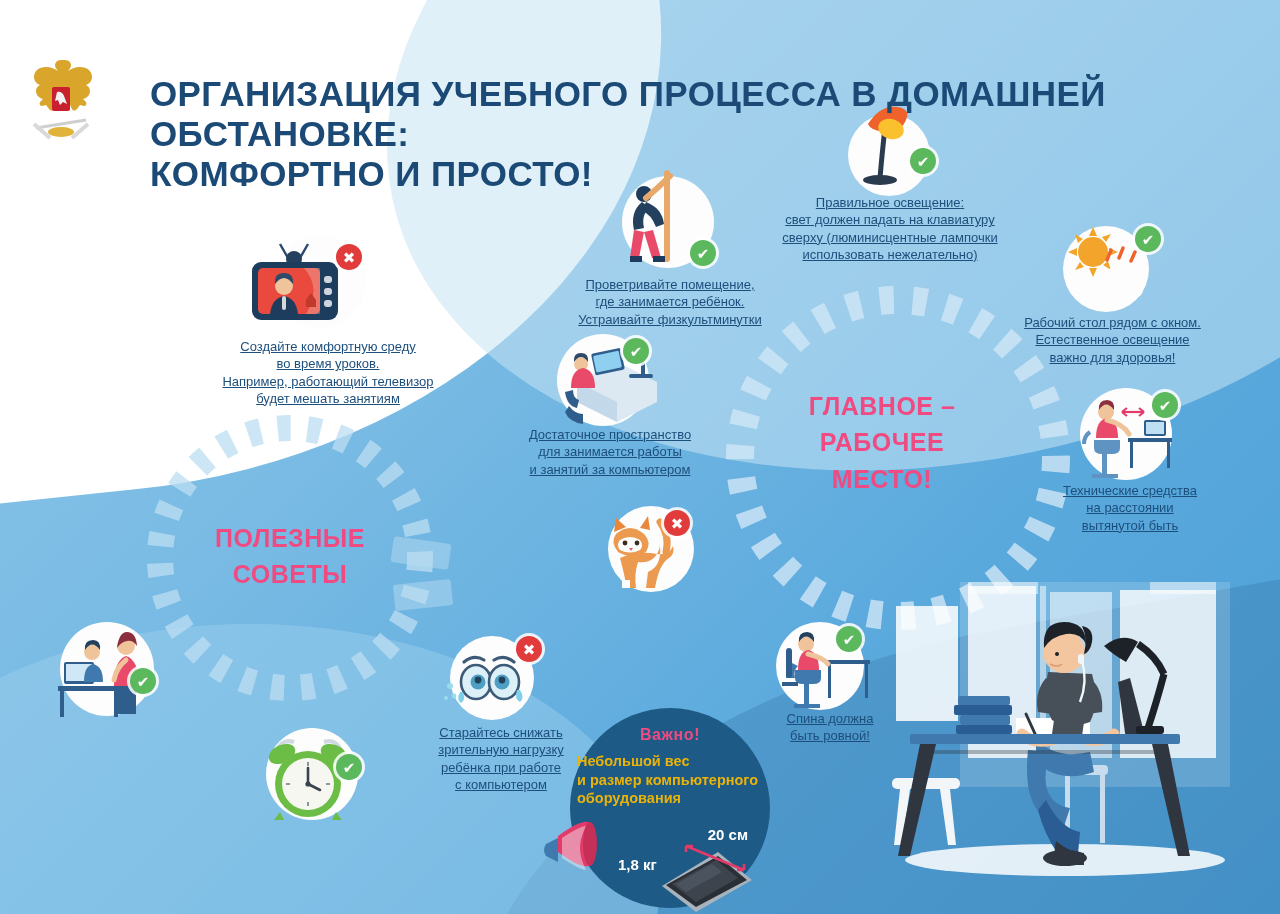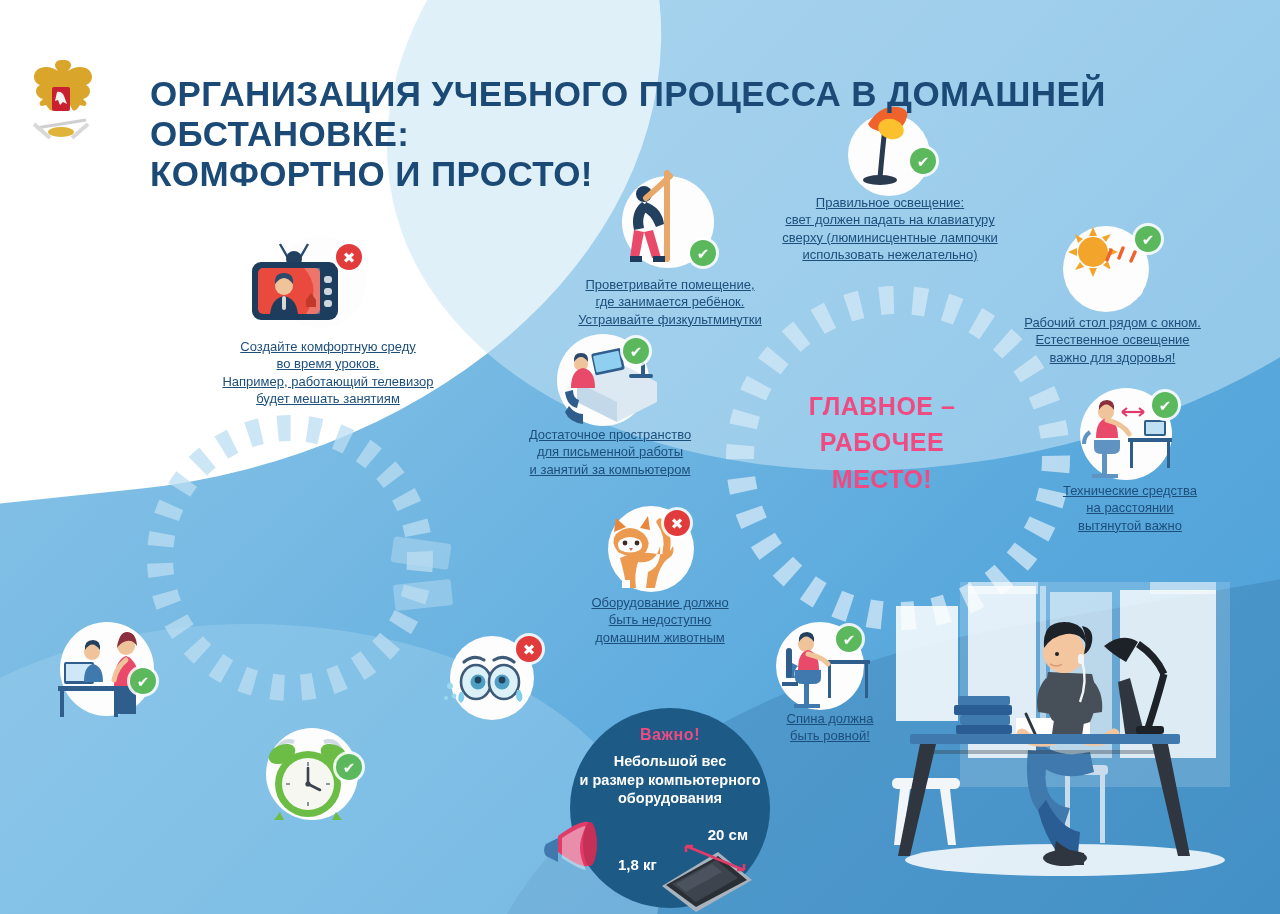--- a/index.html
+++ b/index.html
@@ -103,22 +103,22 @@
     background: #1d5a85; z-index: 25;
     display: flex; flex-direction: column; align-items: center;
     padding-top: 18px;
   }
   .important .imp-kicker {
     color: #ef4b82; font-weight: 700; font-size: 16px;
     font-family: "Liberation Sans Narrow","Liberation Sans",sans-serif;
     letter-spacing: .6px;
   }
   .important .imp-body {
-    color: #ffffff; font-weight: 700; font-size: 14.5px; line-height: 1.28;
-    text-align: center; margin-top: 8px; width: 186px; white-space: pre-line;
+    color: #eab308; font-weight: 700; font-size: 14.5px; line-height: 1.28;
+    text-align: left; margin-top: 8px; width: 186px; white-space: pre-line;
   }
   .imp-size {
     position: absolute; right: 22px; top: 118px;
     color: #fff; font-weight: 700; font-size: 15px;
   }
   .imp-weight {
     position: absolute; left: 48px; top: 148px;
     color: #fff; font-weight: 700; font-size: 15px;
   }
 
@@ -154,20 +154,22 @@
       <span>Организация учебного процесса в домашней обстановке:</span>
       <span class="l2">Комфортно и просто!</span>
     </h1>
   </div>
 
   <div class="ring" style="left:140px; top:408px;">
     <svg width="300" height="300" viewBox="0 0 300 300">
       <circle cx="150" cy="150" r="130" fill="none" stroke="#bcddf1" stroke-opacity=".75" stroke-width="26" stroke-dasharray="13 17" stroke-linecap="butt"></circle>
     </svg>
   </div>
+  <div class="ring-label" style="left:185px; top:520px; width:210px;">Полезные
+советы</div>
 
   <div class="ring" style="left:718px; top:278px;">
     <svg width="360" height="360" viewBox="0 0 360 360">
       <circle cx="180" cy="180" r="158" fill="none" stroke="#cfe6f6" stroke-opacity=".8" stroke-width="28" stroke-dasharray="14 19" stroke-linecap="butt"></circle>
     </svg>
   </div>
   <div class="ring-label" style="left:772px; top:388px; width:220px;">Главное –
 рабочее место!</div>
 
   <div class="tip" style="left:178px; top:230px; width:300px;">
@@ -280,21 +282,21 @@
         <path d="M20 56 q2 14 12 16 l2-8 q-6-2-6-10z" fill="#2f5e8c"></path>
         <path d="M24 70 q6 8 14 8 l0 10 q-14-2 -18-12z" fill="#2f5e8c"></path>
         <rect x="84" y="38" width="24" height="4" rx="2" fill="#2f5e8c"></rect>
         <rect x="96" y="26" width="4" height="16" rx="2" fill="#2f5e8c"></rect>
       </svg>
       <div class="badge ok" style="left:128px; top:8px;">
         <span>✔</span>
       </div>
     </div>
     <div class="tip-text">Достаточное пространство
-для письменной работы
+для занимается работы
 и занятий за компьютером</div>
   </div>
 
   <div class="tip" style="left:1020px; top:386px; width:220px;">
     <div style="position:relative; height:96px;">
       <div class="disc" style="left:60px; top:2px; width:92px; height:92px;"></div>
       <svg style="position:absolute; left:56px; top:4px;" width="104" height="92" viewBox="0 0 104 92">
         <rect x="52" y="48" width="44" height="4" fill="#2f5e8c"></rect>
         <rect x="54" y="52" width="3" height="26" fill="#2f5e8c"></rect>
         <rect x="91" y="52" width="3" height="26" fill="#2f5e8c"></rect>
@@ -312,21 +314,21 @@
           <path d="M46 22 h22" marker-end=""></path>
           <path d="M46 22 l5-4 M46 22 l5 4 M68 22 l-5-4 M68 22 l-5 4" fill="none"></path>
         </g>
       </svg>
       <div class="badge ok" style="left:132px; top:6px;">
         <span>✔</span>
       </div>
     </div>
     <div class="tip-text">Технические средства
 на расстоянии
-вытянутой важно</div>
+вытянутой быть</div>
   </div>
 
   <div class="tip" style="left:560px; top:502px; width:200px;">
     <div style="position:relative; height:92px;">
       <div class="disc" style="left:48px; top:4px; width:86px; height:86px;"></div>
       <svg style="position:absolute; left:34px; top:8px;" width="108" height="84" viewBox="0 0 108 84">
         <path d="M20 22 l2-14 10 9z" fill="#e8873b"></path>
         <path d="M46 18 l8-12 2 14z" fill="#e8873b"></path>
         <path d="M22 24 q14-12 28 0 q8 8 2 18 q-14 8 -28 0 q-8-10 -2-18z" fill="#eb9a4f"></path>
         <path d="M26 30 q10-6 20 0 q4 6 0 10 q-10 5 -20 0 q-4-5 0-10z" fill="#fdfdfd"></path>
@@ -334,23 +336,20 @@
         <circle cx="43" cy="33" r="2.4" fill="#3b2c20"></circle>
         <path d="M35 38 l2 3 2-3z" fill="#d86b5a"></path>
         <path d="M26 48 q6 22 6 30 h10 q-2-14 2-26 q18 2 22-16 q2 20 -12 26 l-2 16 h9 q4-24 14-30 q6-4 4-12 q-4 10 -16 8 q-20-4 -37 4z" fill="#eb9a4f"></path>
         <path d="M28 70 h8 v8 h-8z M44 70 h8 v8 h-8z" fill="#fdfdfd"></path>
         <path d="M66 12 q10 14 6 30" stroke="#eb9a4f" stroke-width="7" fill="none" stroke-linecap="round"></path>
       </svg>
       <div class="badge no" style="left:104px; top:8px;">
         <span>✖</span>
       </div>
     </div>
-    <div class="tip-text">Оборудование должно
-быть недоступно
-домашним животным</div>
   </div>
 
   <div class="tip" style="left:740px; top:618px; width:180px;">
     <div style="position:relative; height:92px;">
       <div class="disc" style="left:36px; top:4px; width:88px; height:88px;"></div>
       <svg style="position:absolute; left:28px; top:4px;" width="108" height="92" viewBox="0 0 108 92">
         <rect x="58" y="38" width="44" height="4" fill="#2f5e8c"></rect>
         <rect x="60" y="42" width="3" height="34" fill="#2f5e8c"></rect>
         <rect x="97" y="42" width="3" height="34" fill="#2f5e8c"></rect>
         <circle cx="38" cy="22" r="8" fill="#f0c49b"></circle>
@@ -436,20 +435,24 @@
         <g fill="#9adaef">
           <circle cx="12" cy="46" r="3"></circle>
             <circle cx="16" cy="56" r="2.4"></circle>
             <circle cx="8" cy="58" r="2"></circle>
         </g>
       </svg>
       <div class="badge no" style="left:118px; top:6px;">
         <span>✖</span>
       </div>
     </div>
+    <div class="tip-text">Старайтесь снижать
+зрительную нагрузку
+ребёнка при работе
+с компьютером</div>
   </div>
 
   <div class="important">
     <div class="imp-kicker">Важно!</div>
     <div class="imp-body">Небольшой вес
 и размер компьютерного
 оборудования</div>
     <div class="imp-size">20 см</div>
     <div class="imp-weight">1,8 кг</div>
   </div>

